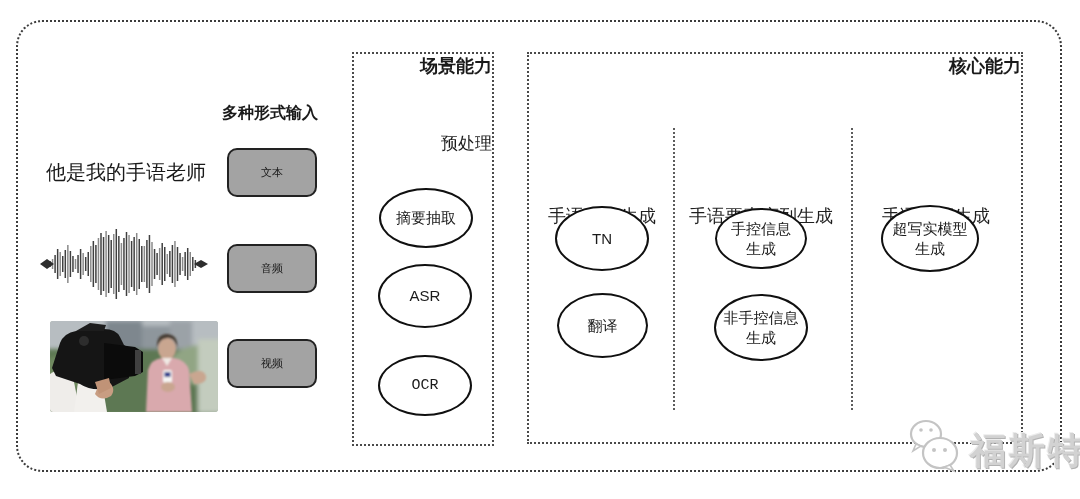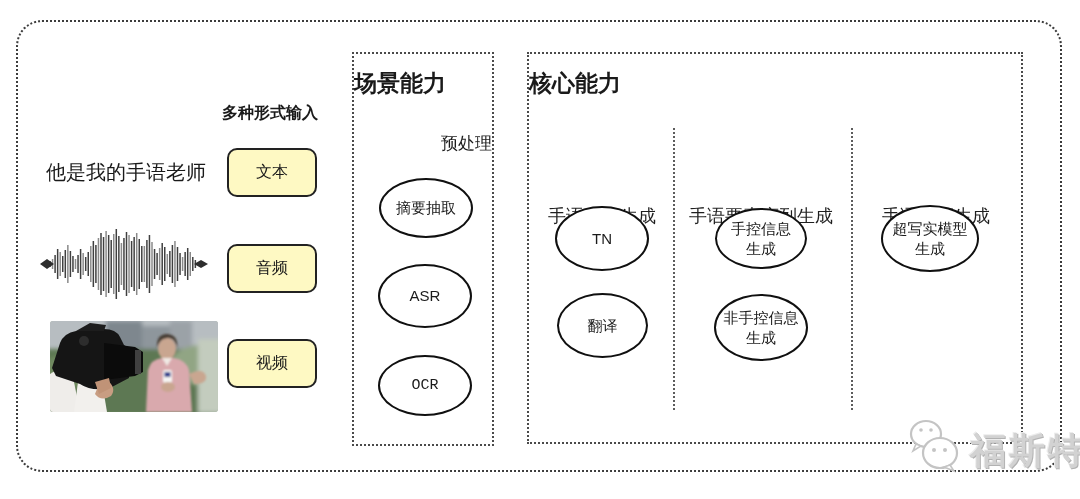--- a/index.html
+++ b/index.html
@@ -7,25 +7,25 @@
   #stage{position:relative;width:1080px;height:499px;background:#fff;overflow:hidden;}
 
   .outer-border{position:absolute;left:16px;top:20px;width:1042px;height:448px;
     border:2px dotted #3c3c3c;border-radius:26px;}
 
   .input-header{position:absolute;left:270px;top:103px;transform:translateX(-50%);
     font-size:16px;font-weight:bold;white-space:nowrap;}
   .sample-text{position:absolute;left:46px;top:159px;font-size:20px;white-space:nowrap;}
 
   .io-box{position:absolute;width:86px;height:45px;border:2px solid #222;border-radius:10px;
-    display:flex;align-items:center;justify-content:center;font-size:16px;background:#fef9c3;}
+    display:flex;align-items:center;justify-content:center;font-size:11px;background:#a3a3a3;}
 
   .dash-box{position:absolute;border:2px dotted #4a4a4a;background:transparent;}
-  .box-title{position:absolute;left:0;top:14px;width:100%;text-align:left;
-    font-size:23px;font-weight:bold;}
+  .box-title{position:absolute;left:0;top:0;width:100%;text-align:right;
+    font-size:18px;font-weight:bold;}
   .box-subtitle{position:absolute;left:0;top:78px;width:100%;text-align:right;font-size:17px;}
 
   .node{position:absolute;border:2.6px solid #101010;border-radius:50%;background:#fff;
     display:flex;align-items:center;justify-content:center;text-align:center;
     font-size:15px;line-height:1.3;white-space:pre-line;}
 
   .col-divider{position:absolute;top:74px;height:282px;width:0;border-left:2px dotted #5c5c5c;}
   .col-header{position:absolute;top:150px;transform:translateX(-50%);font-size:18px;
     white-space:nowrap;color:#1f1f1f;}
 
@@ -162,21 +162,21 @@
     <span>音频</span>
   </div>
   <div class="io-box" style="left:227px;top:339px;">
     <span>视频</span>
   </div>
 
   <div class="dash-box" style="left:352px;top:52px;width:138px;height:390px;">
     <div class="box-title">场景能力</div>
     <div class="box-subtitle">预处理</div>
 
-    <div class="node" style="left:25px;top:124px;width:90px;height:56px;">摘要抽取</div>
+    <div class="node" style="left:25px;top:134px;width:90px;height:56px;">摘要抽取</div>
     <div class="node" style="left:24px;top:210px;width:90px;height:60px;">ASR</div>
     <div class="node" style="left:24px;top:301px;width:90px;height:57px;font-family:Liberation Mono, monospace;">OCR</div>
   </div>
 
   <div class="dash-box" style="left:527px;top:52px;width:492px;height:388px;">
     <div class="box-title">核心能力</div>
 
     <div class="col-divider" style="left:144px;"></div>
     <div class="col-divider" style="left:322px;"></div>
 

